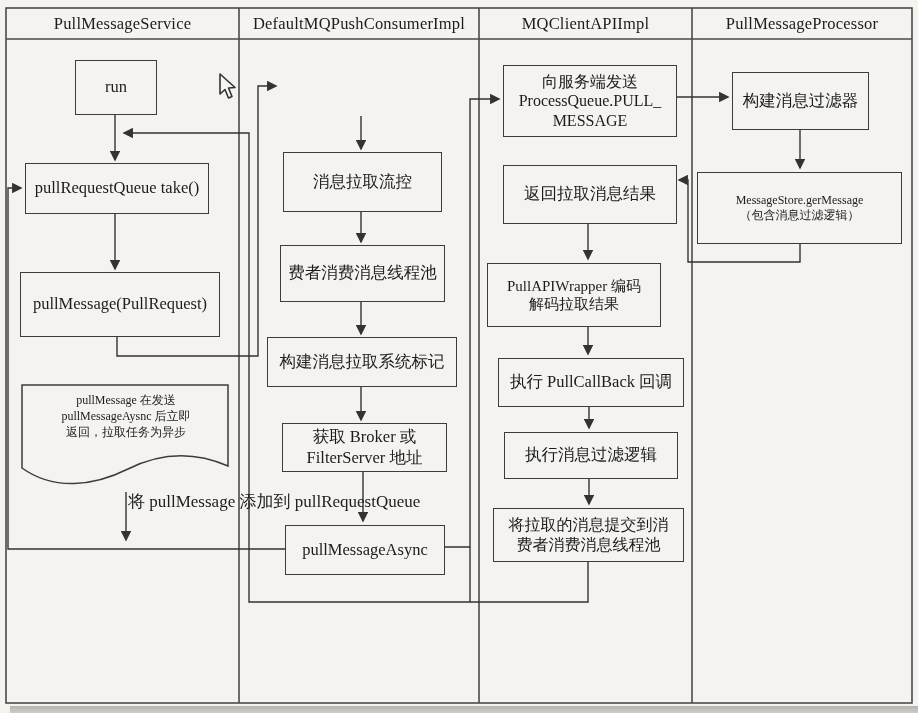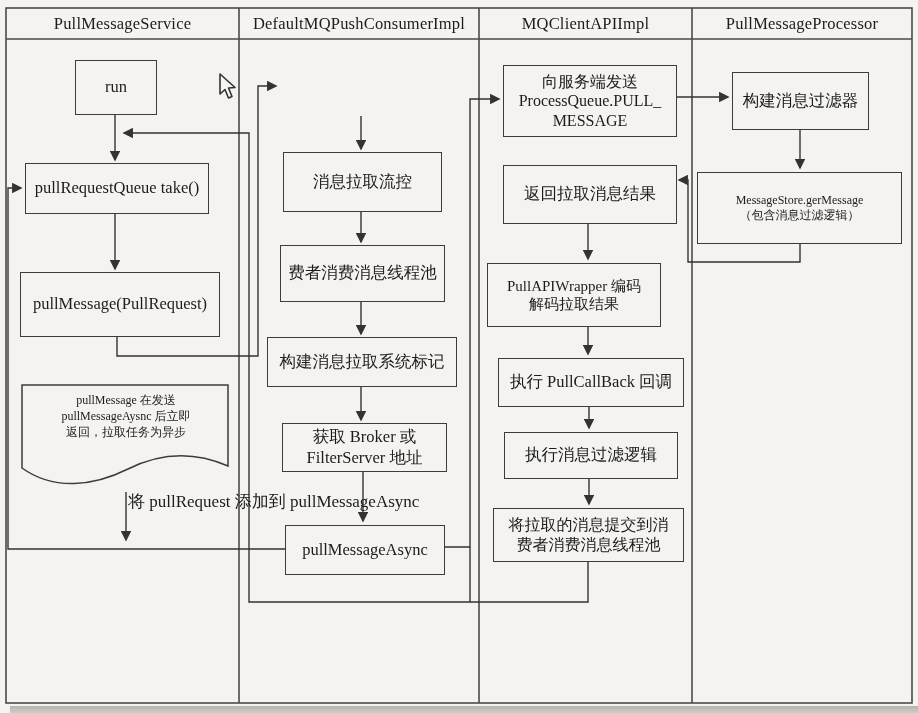--- a/index.html
+++ b/index.html
@@ -120,19 +120,19 @@
 解码拉取结果</div>
   <div class="box" style="left:498px;top:358px;width:184px;height:47px">执行 PullCallBack 回调</div>
   <div class="box" style="left:504px;top:432px;width:172px;height:45px">执行消息过滤逻辑</div>
   <div class="box" style="left:493px;top:508px;width:189px;height:52px;font-size:16px">将拉取的消息提交到消
 费者消费消息线程池</div>
 
   <div class="box" style="left:732px;top:72px;width:135px;height:56px">构建消息过滤器</div>
   <div class="box" style="left:697px;top:172px;width:203px;height:70px;font-size:12px">MessageStore.gerMessage
 （包含消息过滤逻辑）</div>
 
-  <div class="edge-label" style="left:128px;top:490px">将 pullRequest 添加到 pullMessageAsync</div>
+  <div class="edge-label" style="left:128px;top:490px">将 pullMessage 添加到 pullRequestQueue</div>
 
   <svg id="cursor" width="24" height="30" viewBox="0 0 24 30">
     <polygon points="5,2 5,22 10,17.5 13.5,26 17,24.5 13.5,16 20,15.5" fill="#f7f6f4" stroke="#333" stroke-width="1.6" stroke-linejoin="round"></polygon>
   </svg>
 
 </div>
 
 </body></html>

